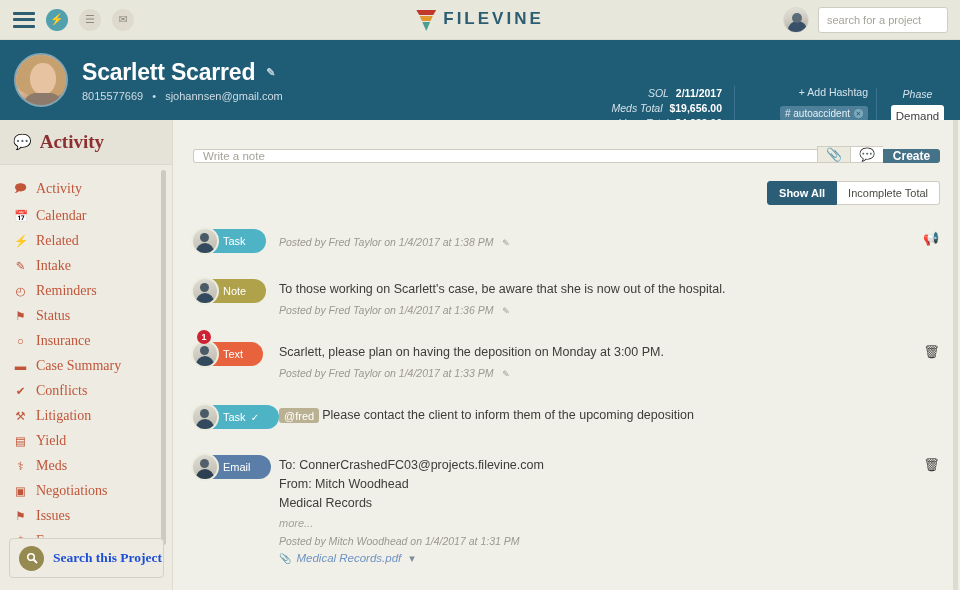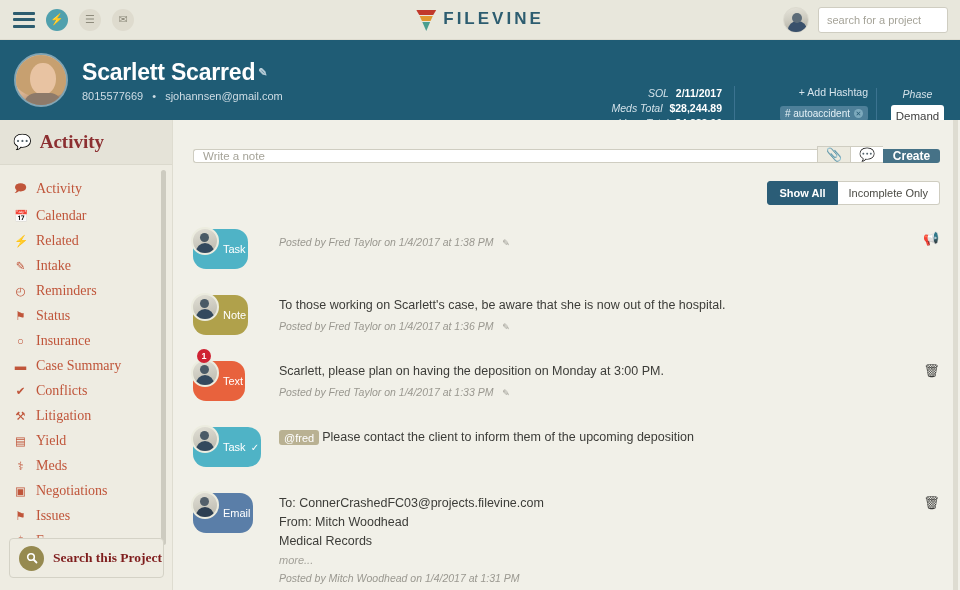--- a/index.html
+++ b/index.html
@@ -81,21 +81,21 @@
     position:absolute; left:14px; top:8px; width:26px; height:32px;
     background:#e8c3a2; border-radius: 48% 48% 50% 50%;
   }
   .ph-avatar .body {
     position:absolute; left:8px; bottom:-4px; width:38px; height:16px;
     background:#8d7a6a; border-radius: 12px 12px 0 0;
   }
   .ph-name-block { margin-left: 14px; }
   .ph-name {
     font-size: 23px; font-weight: bold; color:#fff; letter-spacing: -0.2px;
-    display:flex; align-items:center; gap:3px;
+    display:flex; align-items:center; gap:11px;
   }
   .pencil { font-size: 11px; color:#b8cdd8; }
   .ph-sub { font-size: 11px; color:#cfdde5; margin-top: 4px; }
   .ph-sub .dot { margin: 0 6px; }
 
   .ph-stats {
     position: absolute; right: 225px; top: 46px;
     text-align: right; line-height: 1.42;
     border-right: 1px solid #3b7390; padding-right: 12px;
   }
@@ -164,21 +164,21 @@
     position:absolute; bottom: 12px; left: 9px; width: 155px; height: 40px;
     border: 1px solid #d4d2c6; border-radius: 4px; background:#eeece2;
     display:flex; align-items:center; gap: 9px; padding-left: 9px; cursor:pointer;
   }
   .sb-search .circ {
     width: 25px; height: 25px; border-radius: 50%; background:#968a50;
     display:flex; align-items:center; justify-content:center; color:#fff; font-size:12px;
   }
   .sb-search .lbl {
     font-family:"Liberation Serif", serif; font-size: 13.5px;
-    color:#7f1d1d; font-weight: bold;
+    color:#1d4ed8; font-weight: bold;
   }
 
   
   .main { flex:1; background:#f1f0e8; position:relative; padding: 16px 20px 0 20px; }
 
   .composer { display:flex; align-items:flex-end; height: 27px; }
   .composer input {
     flex: 1; border:1px solid #cfcdc1; border-right:none; border-radius: 3px 0 0 3px;
     padding: 0 9px; font-size: 11.5px; color:#6d6b60; background:#fff;
     font-family:"Liberation Sans", sans-serif;
@@ -202,22 +202,22 @@
     background:#fff; color:#4a4a44;
   }
   .filt.active { background:#2b5d77; border-color:#2b5d77; color:#fff; font-weight:bold; }
   .filt:first-child { border-radius: 3px 0 0 3px; }
   .filt:last-child { border-radius: 0 3px 3px 0; border-left:none; }
 
   .feed { margin-top: 22px; }
   .feed-item { display:flex; position:relative; margin-bottom: 24px; }
   .badge-wrap { width: 80px; flex:none; position:relative; padding-top: 2px; }
   .badge {
-    height: 40px; border-radius: 13px; display:flex; align-items:center;
-    padding-left: 30px; padding-right: 2px; color:#fff; font-size: 11px;
+    height: 24px; border-radius: 13px; display:flex; align-items:center;
+    padding-left: 30px; padding-right: 20px; color:#fff; font-size: 11px;
     position: relative; width: fit-content; min-width: 46px;
   }
   .badge.task  { background:#4fb3c6; }
   .badge.note  { background:#b0a14b; }
   .badge.text  { background:#e8623d; }
   .badge.email { background:#5a7ea8; }
   .badge .av {
     position:absolute; left: -2px; top: -2px; width: 28px; height: 28px;
     border-radius: 50%; background: linear-gradient(165deg,#e2e0d6,#b9b7ac);
     border: 2px solid #ececdf; overflow:hidden;
@@ -323,21 +323,21 @@
     </div>
   </div>
 
   <div class="ph-stats">
     <div class="row">
       <span class="lbl">SOL</span>
       <span class="val">2/11/2017</span>
     </div>
     <div class="row">
       <span class="lbl">Meds Total</span>
-      <span class="val">$28,244.89</span>
+      <span class="val">$19,656.00</span>
     </div>
     <div class="row">
       <span class="lbl">Liens Total</span>
       <span class="val">$4,232.00</span>
     </div>
     <div class="row">
       <span class="lbl">Policy Limits</span>
       <span class="val">$25,000.00</span>
     </div>
     <div class="row">
@@ -460,21 +460,21 @@
 
     <div class="composer">
       <input placeholder="Write a note" style="">
       <div class="comp-btn">📎</div>
       <div class="comp-btn white">💬</div>
       <div class="create-btn">Create</div>
     </div>
 
     <div class="filters">
       <div class="filt active">Show All</div>
-      <div class="filt">Incomplete Only</div>
+      <div class="filt">Incomplete Total</div>
     </div>
 
     <div class="feed">
 
       <div class="feed-item">
         <div class="badge-wrap">
           <div class="badge task">
             <span class="av"></span>
             <span>Task</span>
           </div>

